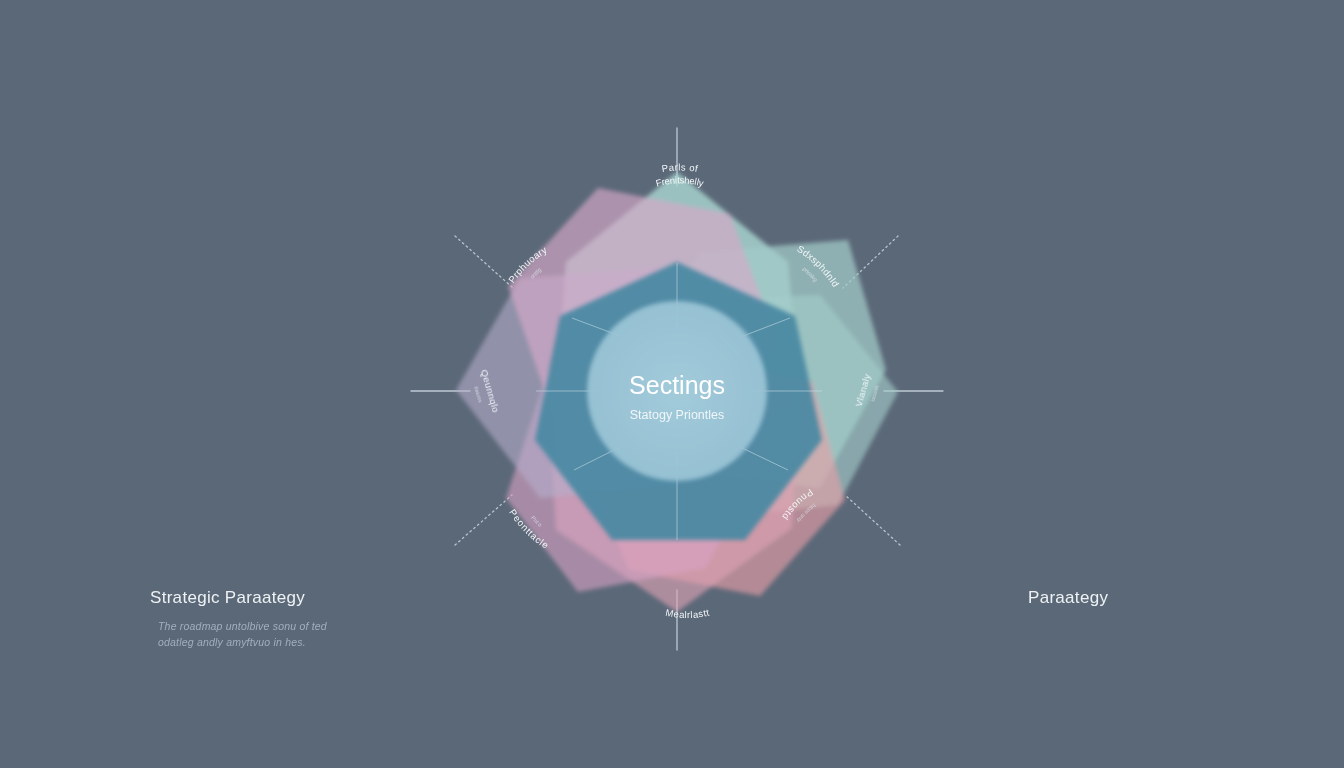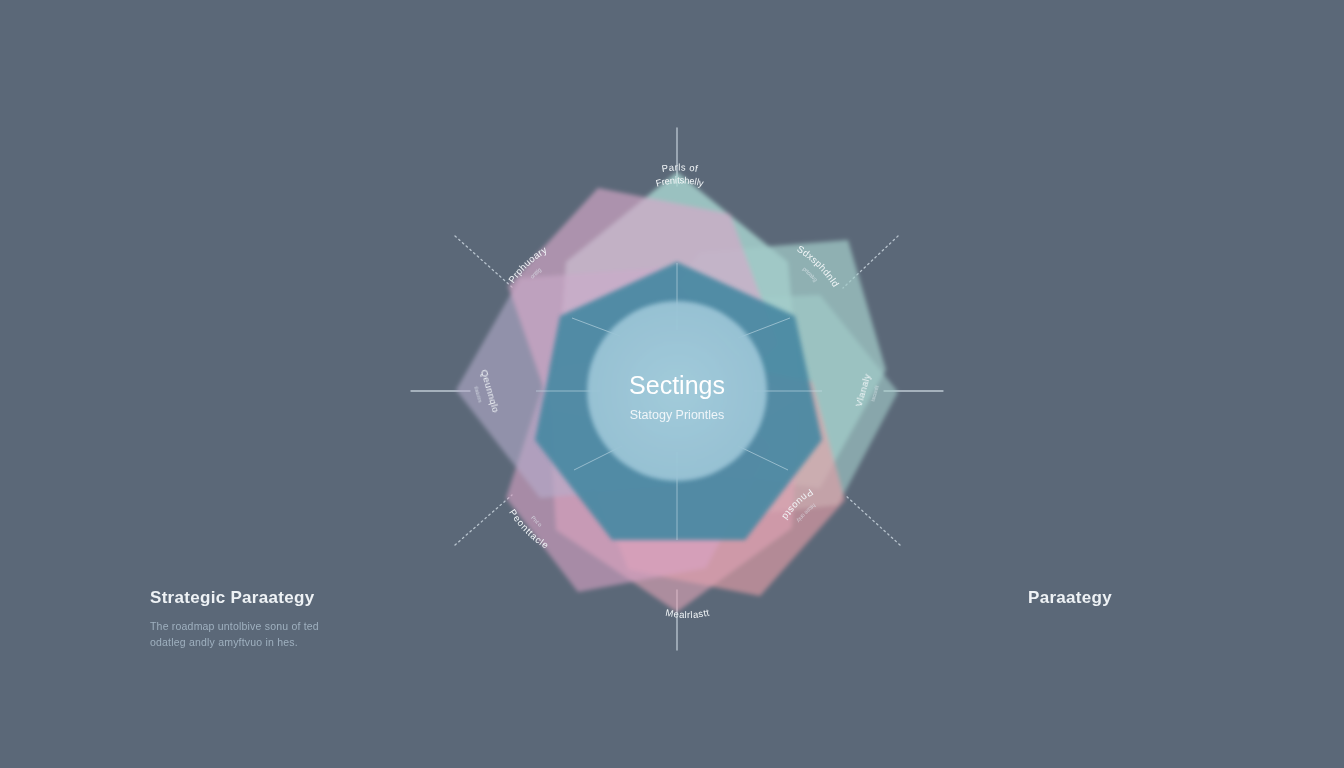--- a/index.html
+++ b/index.html
@@ -10,32 +10,33 @@
     overflow:hidden;
     position:relative;
   }
   #stage{position:absolute;inset:0;}
   svg#diagram{position:absolute;left:0;top:0;width:1344px;height:768px;}
 
   .caption{position:absolute;}
   .caption h3{
     margin:0 0 10px 0;
     font-size:17px;
-    font-weight:700;
+    font-weight:400;
     color:#eef2f5;
     letter-spacing:.3px;
   }
   .caption p{
-    margin:0;
+    margin:8px;
     font-size:10.5px;
     line-height:16px;
     color:#9fb0bf;
     max-width:210px;
     letter-spacing:.2px;
     filter:blur(.35px);
+    font-style:italic;
   }
   #caption-left{left:150px;top:588px;}
   #caption-right{left:1028px;top:588px;}
 
   .petal-label{
     font-size:9.5px;
     fill:#f2f6f8;
     font-family:"Liberation Sans", sans-serif;
     letter-spacing:.4px;
   }

